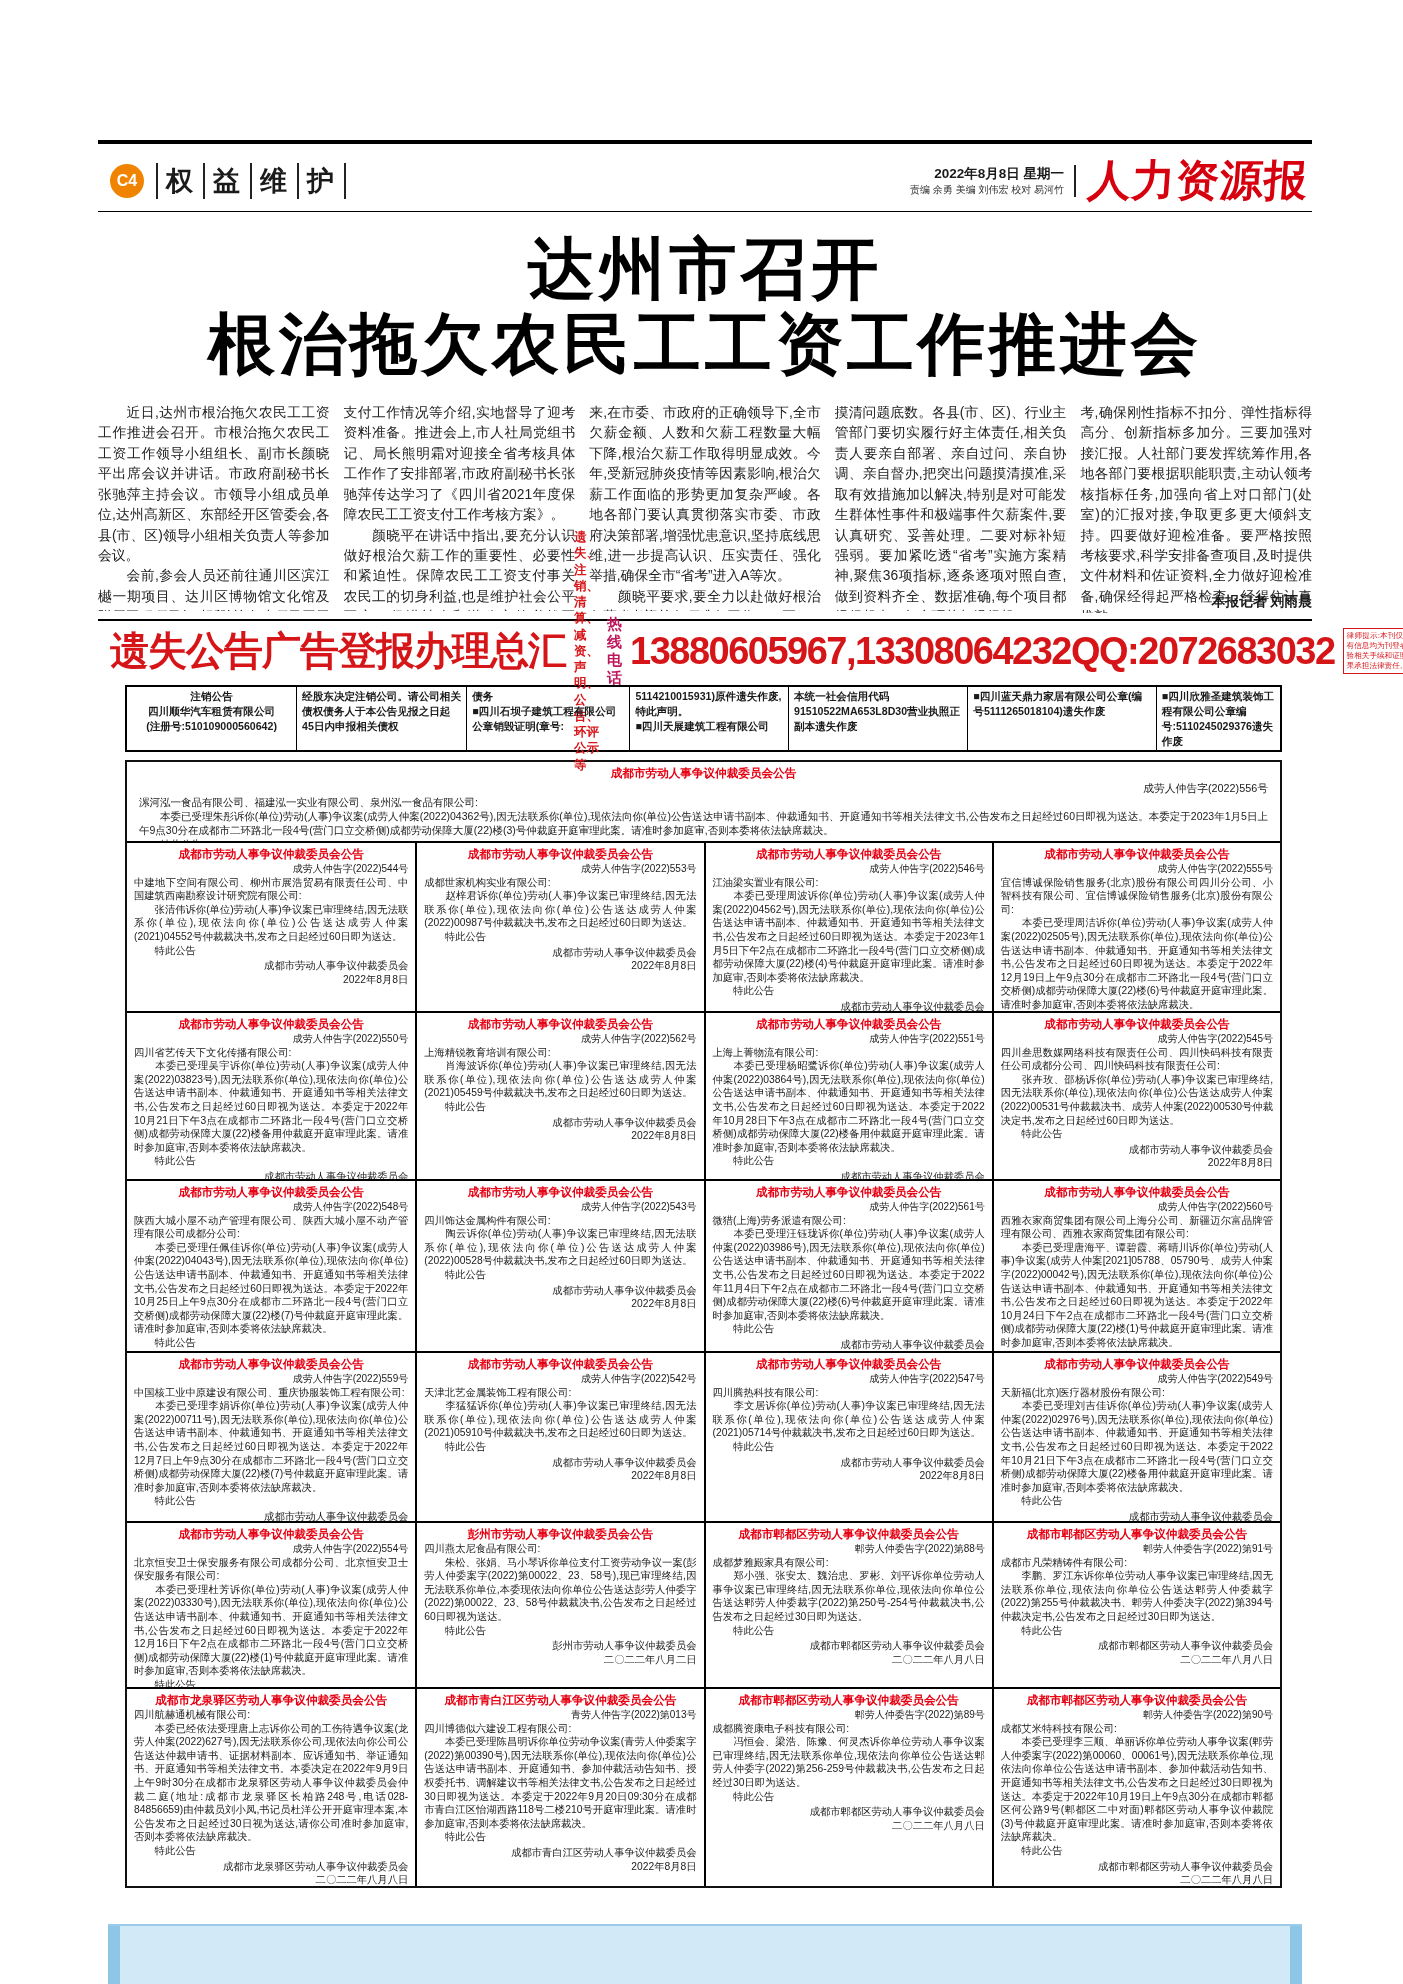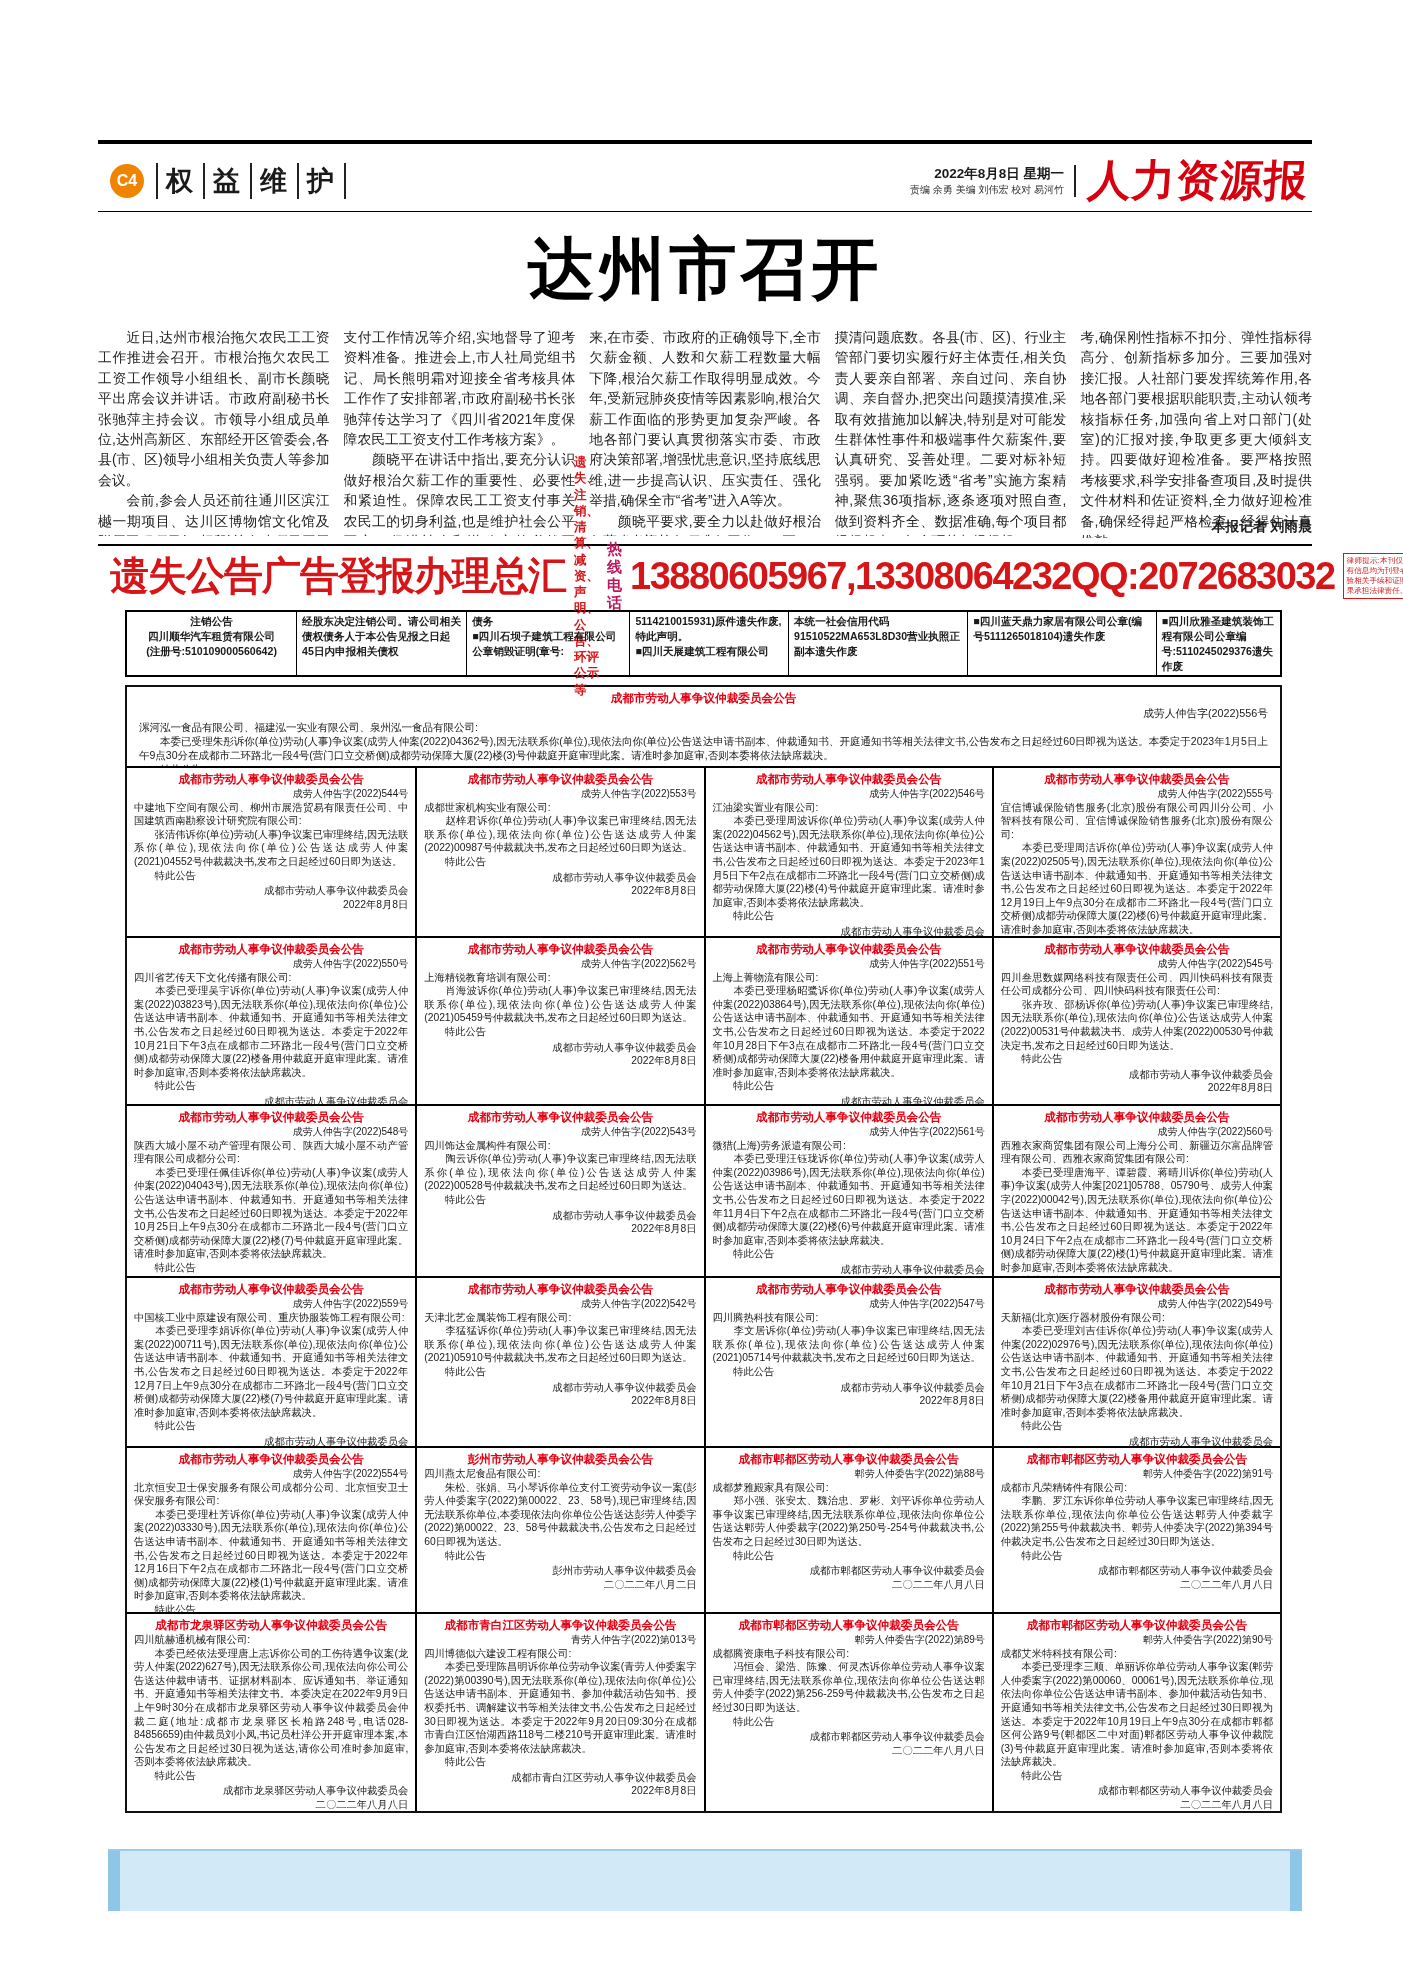--- a/index.html
+++ b/index.html
@@ -83,20 +83,21 @@
       <div class="mh-meta">
         <div class="mh-date">2022年8月8日 星期一</div>
         <div class="mh-staff">责编 余勇  美编 刘伟宏  校对 易河竹</div>
       </div>
       <div class="paper-name">人力资源报</div>
     </div>
   </div>
 
   <div class="titles">
     <div class="t1">达州市召开</div>
+    <div class="t2">根治拖欠农民工工资工作推进会</div>
   </div>
 
   <div class="article">
     <div class="acol">　　近日,达州市根治拖欠农民工工资工作推进会召开。市根治拖欠农民工工资工作领导小组组长、副市长颜晓平出席会议并讲话。市政府副秘书长张驰萍主持会议。市领导小组成员单位,达州高新区、东部经开区管委会,各县(市、区)领导小组相关负责人等参加会议。
 　　会前,参会人员还前往通川区滨江樾一期项目、达川区博物馆文化馆及附属工程项目(二标段)等在建项目开展了现场督查,听取了项目基本情况、农民工工资</div>
     <div class="acol">支付工作情况等介绍,实地督导了迎考资料准备。推进会上,市人社局党组书记、局长熊明霜对迎接全省考核具体工作作了安排部署,市政府副秘书长张驰萍传达学习了《四川省2021年度保障农民工工资支付工作考核方案》。
 　　颜晓平在讲话中指出,要充分认识做好根治欠薪工作的重要性、必要性和紧迫性。保障农民工工资支付事关农民工的切身利益,也是维护社会公平正义、促进社会和谐稳定的必然要求。去年以</div>
     <div class="acol">来,在市委、市政府的正确领导下,全市欠薪金额、人数和欠薪工程数量大幅下降,根治欠薪工作取得明显成效。今年,受新冠肺炎疫情等因素影响,根治欠薪工作面临的形势更加复杂严峻。各地各部门要认真贯彻落实市委、市政府决策部署,增强忧患意识,坚持底线思维,进一步提高认识、压实责任、强化举措,确保全市“省考”进入A等次。
 　　颜晓平要求,要全力以赴做好根治欠薪省考迎检各项准备工作。一要</div>
     <div class="acol">摸清问题底数。各县(市、区)、行业主管部门要切实履行好主体责任,相关负责人要亲自部署、亲自过问、亲自协调、亲自督办,把突出问题摸清摸准,采取有效措施加以解决,特别是对可能发生群体性事件和极端事件欠薪案件,要认真研究、妥善处理。二要对标补短强弱。要加紧吃透“省考”实施方案精神,聚焦36项指标,逐条逐项对照自查,做到资料齐全、数据准确,每个项目都经得起查、每个环节都经得起</div>

